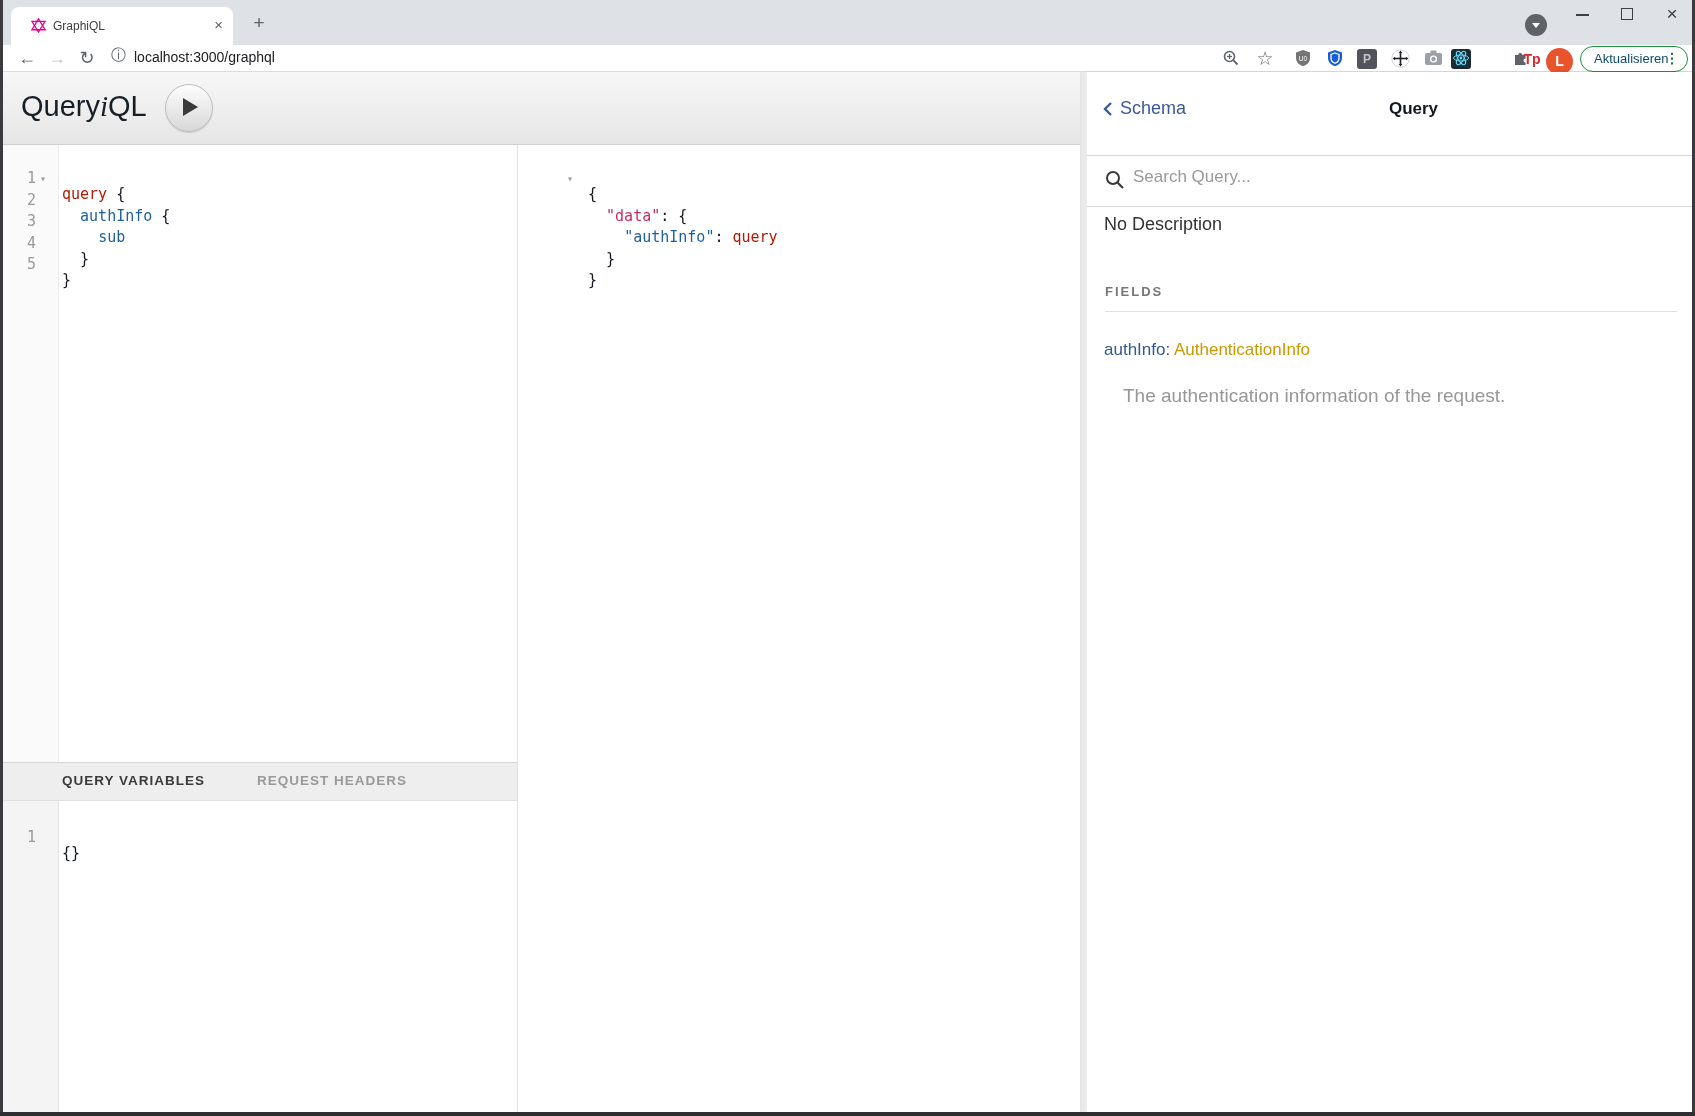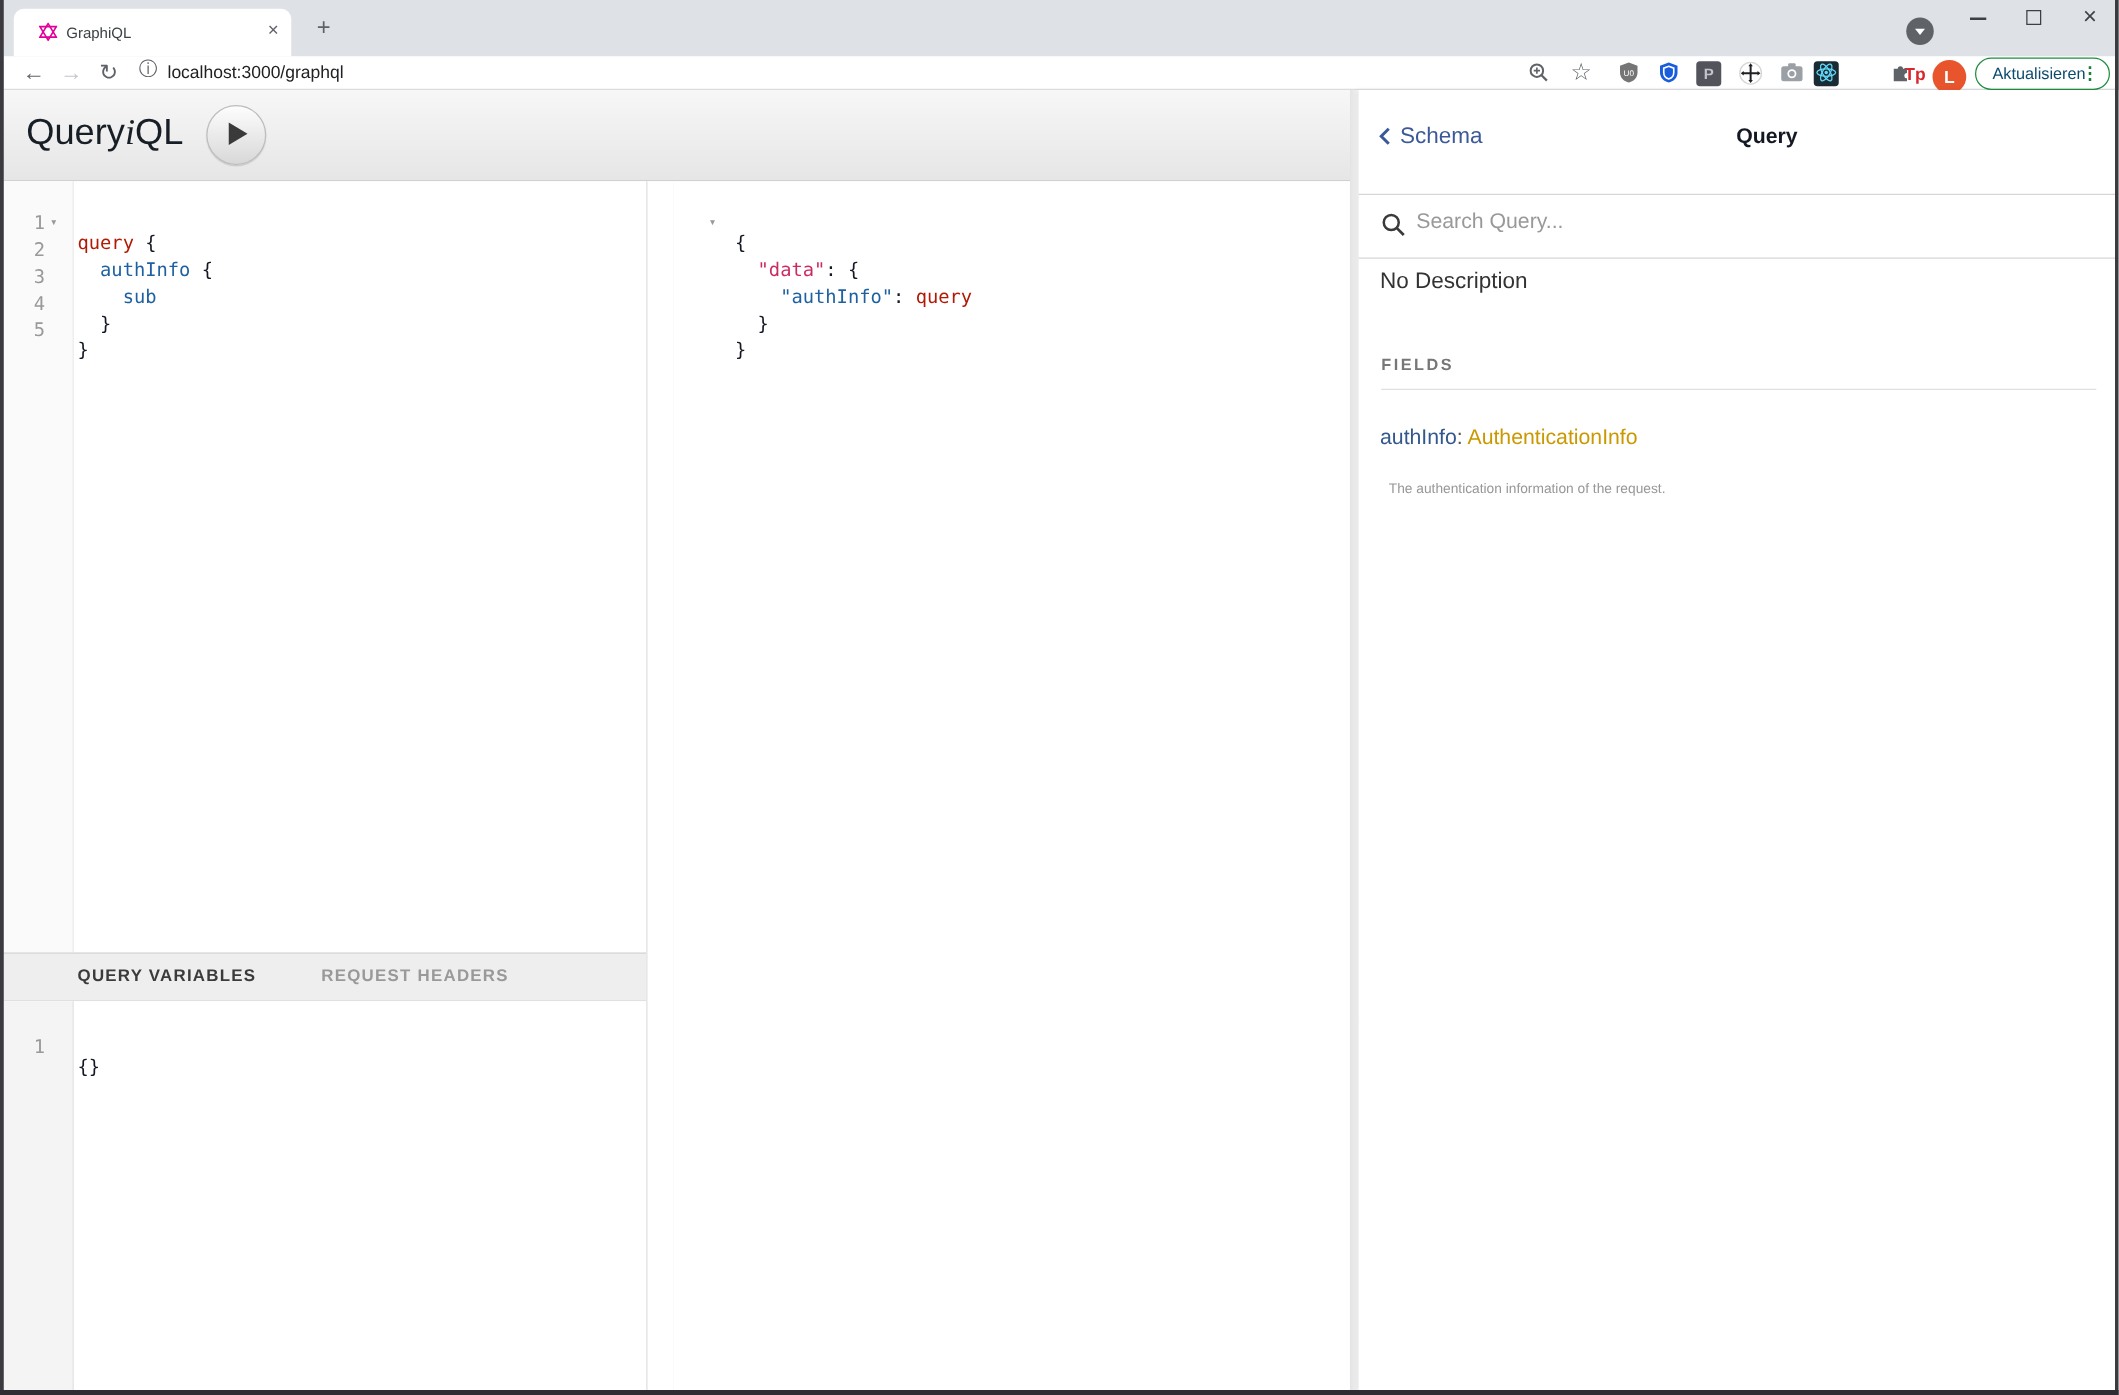--- a/index.html
+++ b/index.html
@@ -94,21 +94,21 @@
   .doc-search input{position:absolute;left:44px;top:11px;width:520px;border:none;outline:none;font-size:17px;
           color:#333;font-family:"Liberation Sans",sans-serif;background:transparent;}
   .doc-search input::placeholder{color:#999;}
   .doc-nodesc{position:absolute;left:17px;top:142px;font-size:18px;color:#333;}
   .doc-fields{position:absolute;left:18px;top:212px;font-size:13px;font-weight:bold;letter-spacing:2px;color:#777;}
   .doc-hr{position:absolute;left:18px;top:239px;width:572px;height:1px;background:#e0e0e0;}
   .doc-field{position:absolute;left:17px;top:268px;font-size:17px;}
   .f-name{color:#33588d;cursor:pointer;}
   .f-colon{color:#555;}
   .f-type{color:#ca9800;cursor:pointer;}
-  .doc-desc{position:absolute;left:24px;top:313px;font-size:11px;color:#979797;}
+  .doc-desc{position:absolute;left:36px;top:313px;font-size:19px;color:#979797;}
 </style>
 </head>
 <body>
 
 <div id="win">
 
   <div class="abs tabstrip">
     <div class="tab">
       <svg class="favicon" width="15" height="15" viewBox="0 0 16 16">
         <polygon points="8,1 15,12.5 1,12.5" fill="none" stroke="#e10098" stroke-width="1.4"></polygon>

